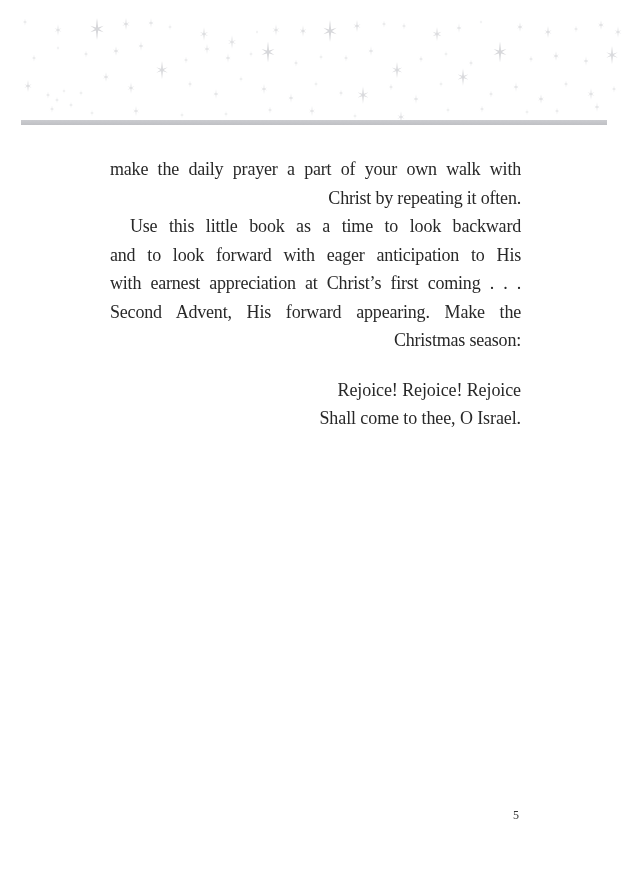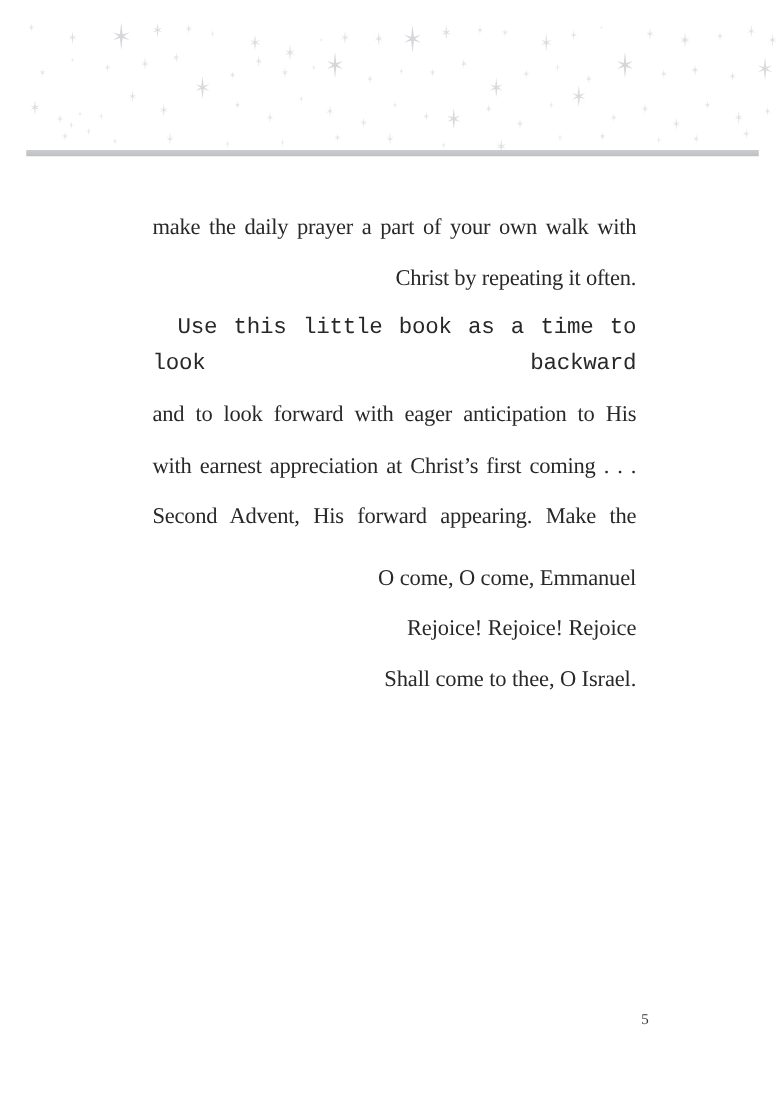--- a/index.html
+++ b/index.html
@@ -38,29 +38,29 @@
   .content {
     position: absolute;
     top: 155px;
     left: 110px;
     width: 411px;
     font-size: 18px;
     letter-spacing: -0.2px;
     line-height: 28.5px;
   }
   .content p {
-    margin: 12px;
+    margin: 0;
     padding: 0;
   }
   .line { text-align: right; }
   .line.just {
     text-align: justify;
     text-align-last: justify;
   }
-  .line.indent { text-indent: 20px; font-family: Liberation Mono, monospace; }
+  .line.indent { text-indent: 20px; }
   .poem {
     margin-top: 21px;
     padding-left: 37px;
     letter-spacing: -0.1px;
   }
   .pagenum {
     position: absolute;
     top: 808px;
     left: 498px;
     width: 36px;
@@ -174,23 +174,23 @@
     <div class="divider"></div>
   </header>
 
   <main class="content">
     <p class="line just">make the daily prayer a part of your own walk with</p>
     <p class="line">Christ by repeating it often.</p>
     <p class="line just indent">Use this little book as a time to look backward</p>
     <p class="line just">and to look forward with eager anticipation to His</p>
     <p class="line just">with earnest appreciation at Christ’s first coming . . .</p>
     <p class="line just">Second Advent, His forward appearing. Make the</p>
+    <p class="line">Christmas season:</p>
 
     <div class="poem">
-      <p class="line">O come, O come, Emmanuel</p>
       <p class="line">Rejoice! Rejoice! Rejoice</p>
       <p class="line">Shall come to thee, O Israel.</p>
     </div>
   </main>
 
   <div class="pagenum">5</div>
 
 </div>
 
 </body></html>

